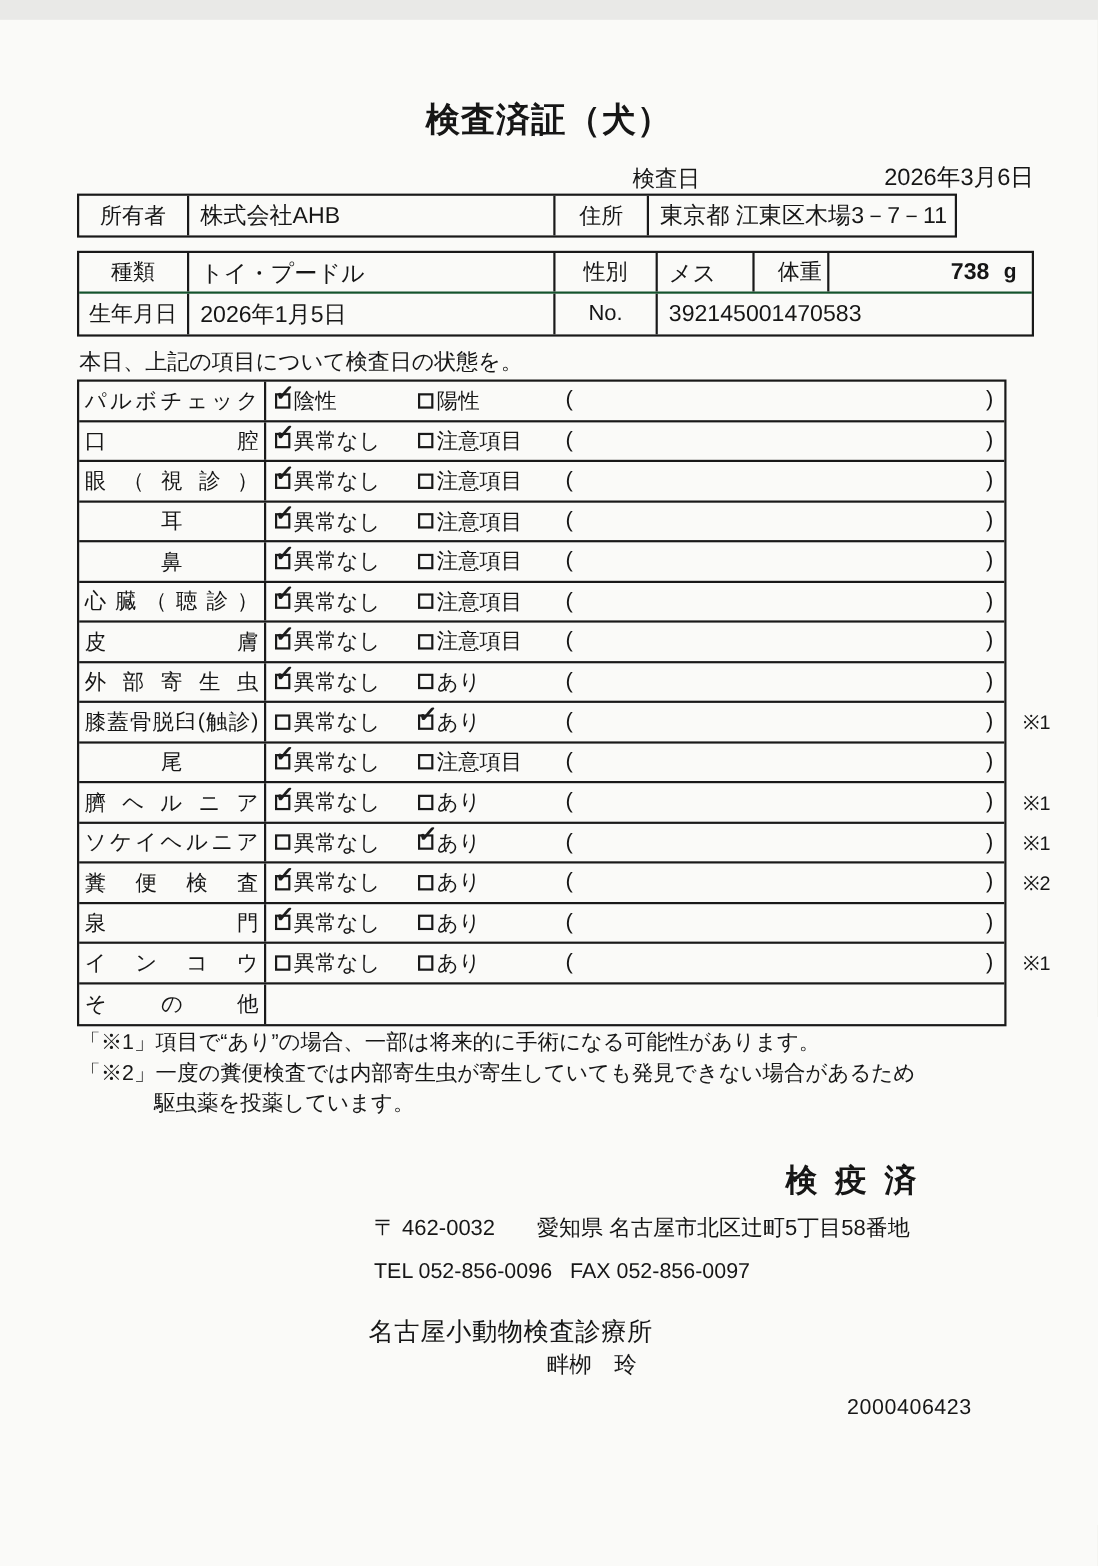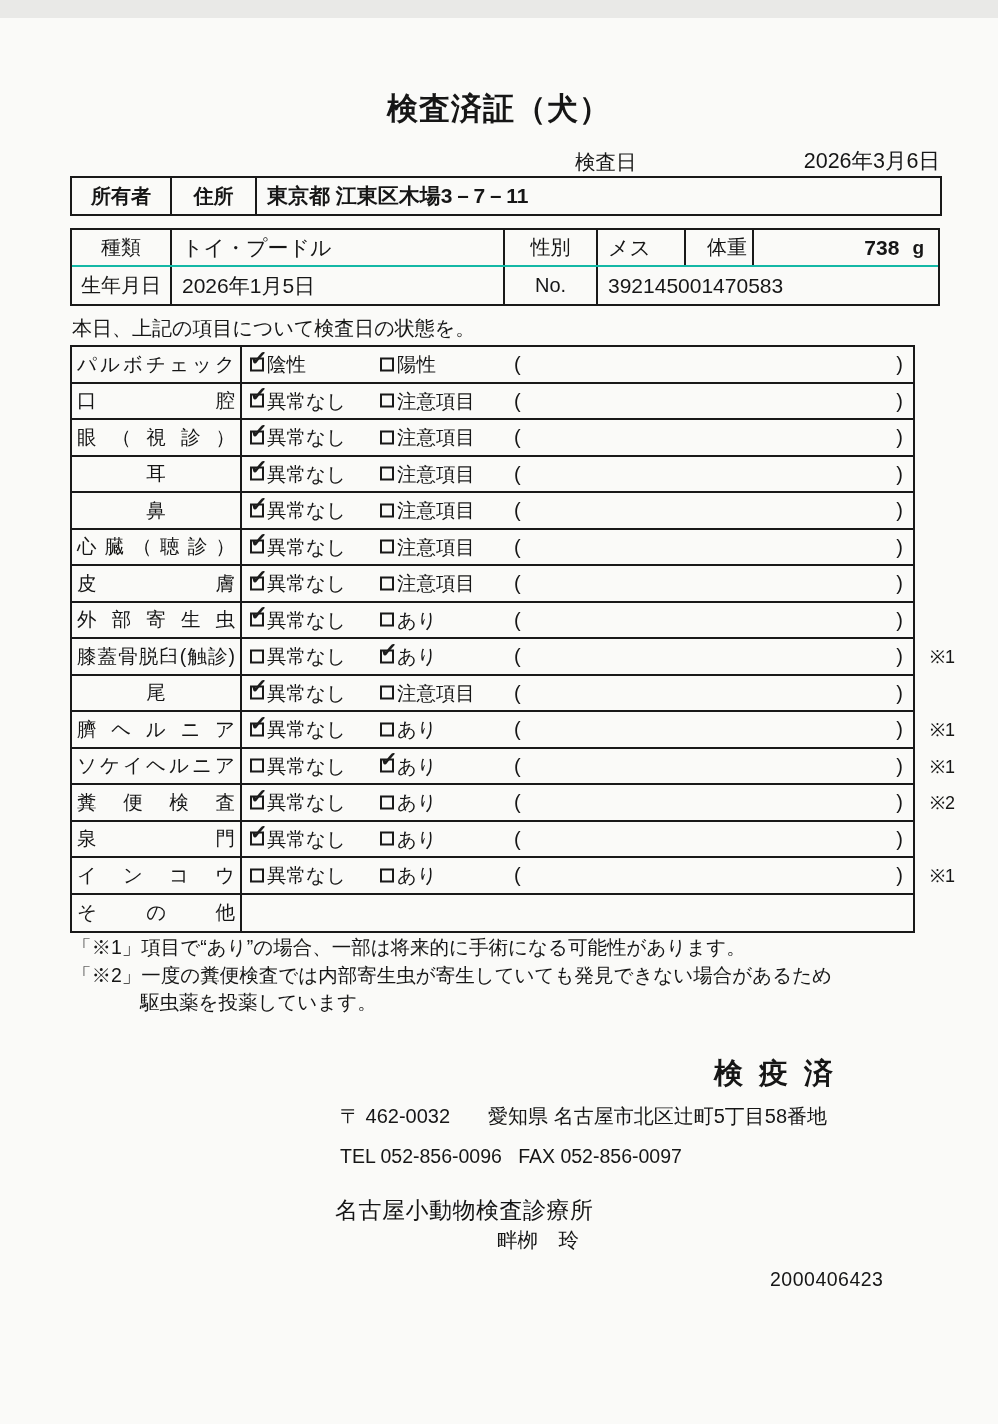--- a/index.html
+++ b/index.html
@@ -16,27 +16,27 @@
   .date-label { top:130px; left:575px; font-size:20.5px; }
   .date-value { top:128px; right:58px; font-size:21.5px; }
 
   
   .btable { border:2px solid #191919; display:flex; }
   .cell { border-right:2px solid #191919; display:flex; align-items:center; }
   .cell:last-child { border-right:none; }
   .cell.lab { justify-content:center; font-size:20px; }
   .cell.val { padding-left:10px; font-size:21px; }
 
-  .owner-table { top:158px; left:70px; width:872px; height:40px;font-weight:bold; }
+  .owner-table { top:158px; left:70px; width:800px; height:40px; }
   .w-owner-lab { width:100px; } .w-owner-val { width:333px; }
   .w-addr-lab { width:85px; } .w-addr-val { flex:1; }
 
   .info-table { top:210px; left:70px; width:870px; border:2px solid #191919; }
   .info-row { display:flex; height:37px; }
-  .info-row.first { border-bottom:2px solid #14b8a6; }
+  .info-row.first { border-bottom:2px solid #14532d; }
   .w-breed-lab { width:100px; } .w-breed-val { width:333px; }
   .w-sex-lab { width:93px; } .w-sex-val { width:88px; }
   .w-wt-lab { width:68px;padding-left:16px; }
   .w-wt-val { flex:1; justify-content:flex-end; padding-right:14px;font-weight:bold; }
   .w-wt-val .unit { margin-left:13px; font-size:19px; }
   .w-no-lab { width:93px; font-size:19px; } .w-no-val { flex:1; }
 
   .intro { top:297px; left:72px; font-size:20px; }
 
   
@@ -79,20 +79,21 @@
 <body>
 
 <div class="page">
 
   <div class="abs title">検査済証（犬）</div>
   <div class="abs date-label">検査日</div>
   <div class="abs date-value">2026年3月6日</div>
 
   <div class="abs btable owner-table">
     <div class="cell lab w-owner-lab">所有者</div>
+    <div class="cell val w-owner-val">株式会社AHB</div>
     <div class="cell lab w-addr-lab">住所</div>
     <div class="cell val w-addr-val">東京都 江東区木場3－7－11</div>
   </div>
 
   <div class="abs info-table">
     <div class="info-row first">
       <div class="cell lab w-breed-lab">種類</div>
       <div class="cell val w-breed-val">トイ・プードル</div>
       <div class="cell lab w-sex-lab">性別</div>
       <div class="cell val w-sex-val">メス</div>

